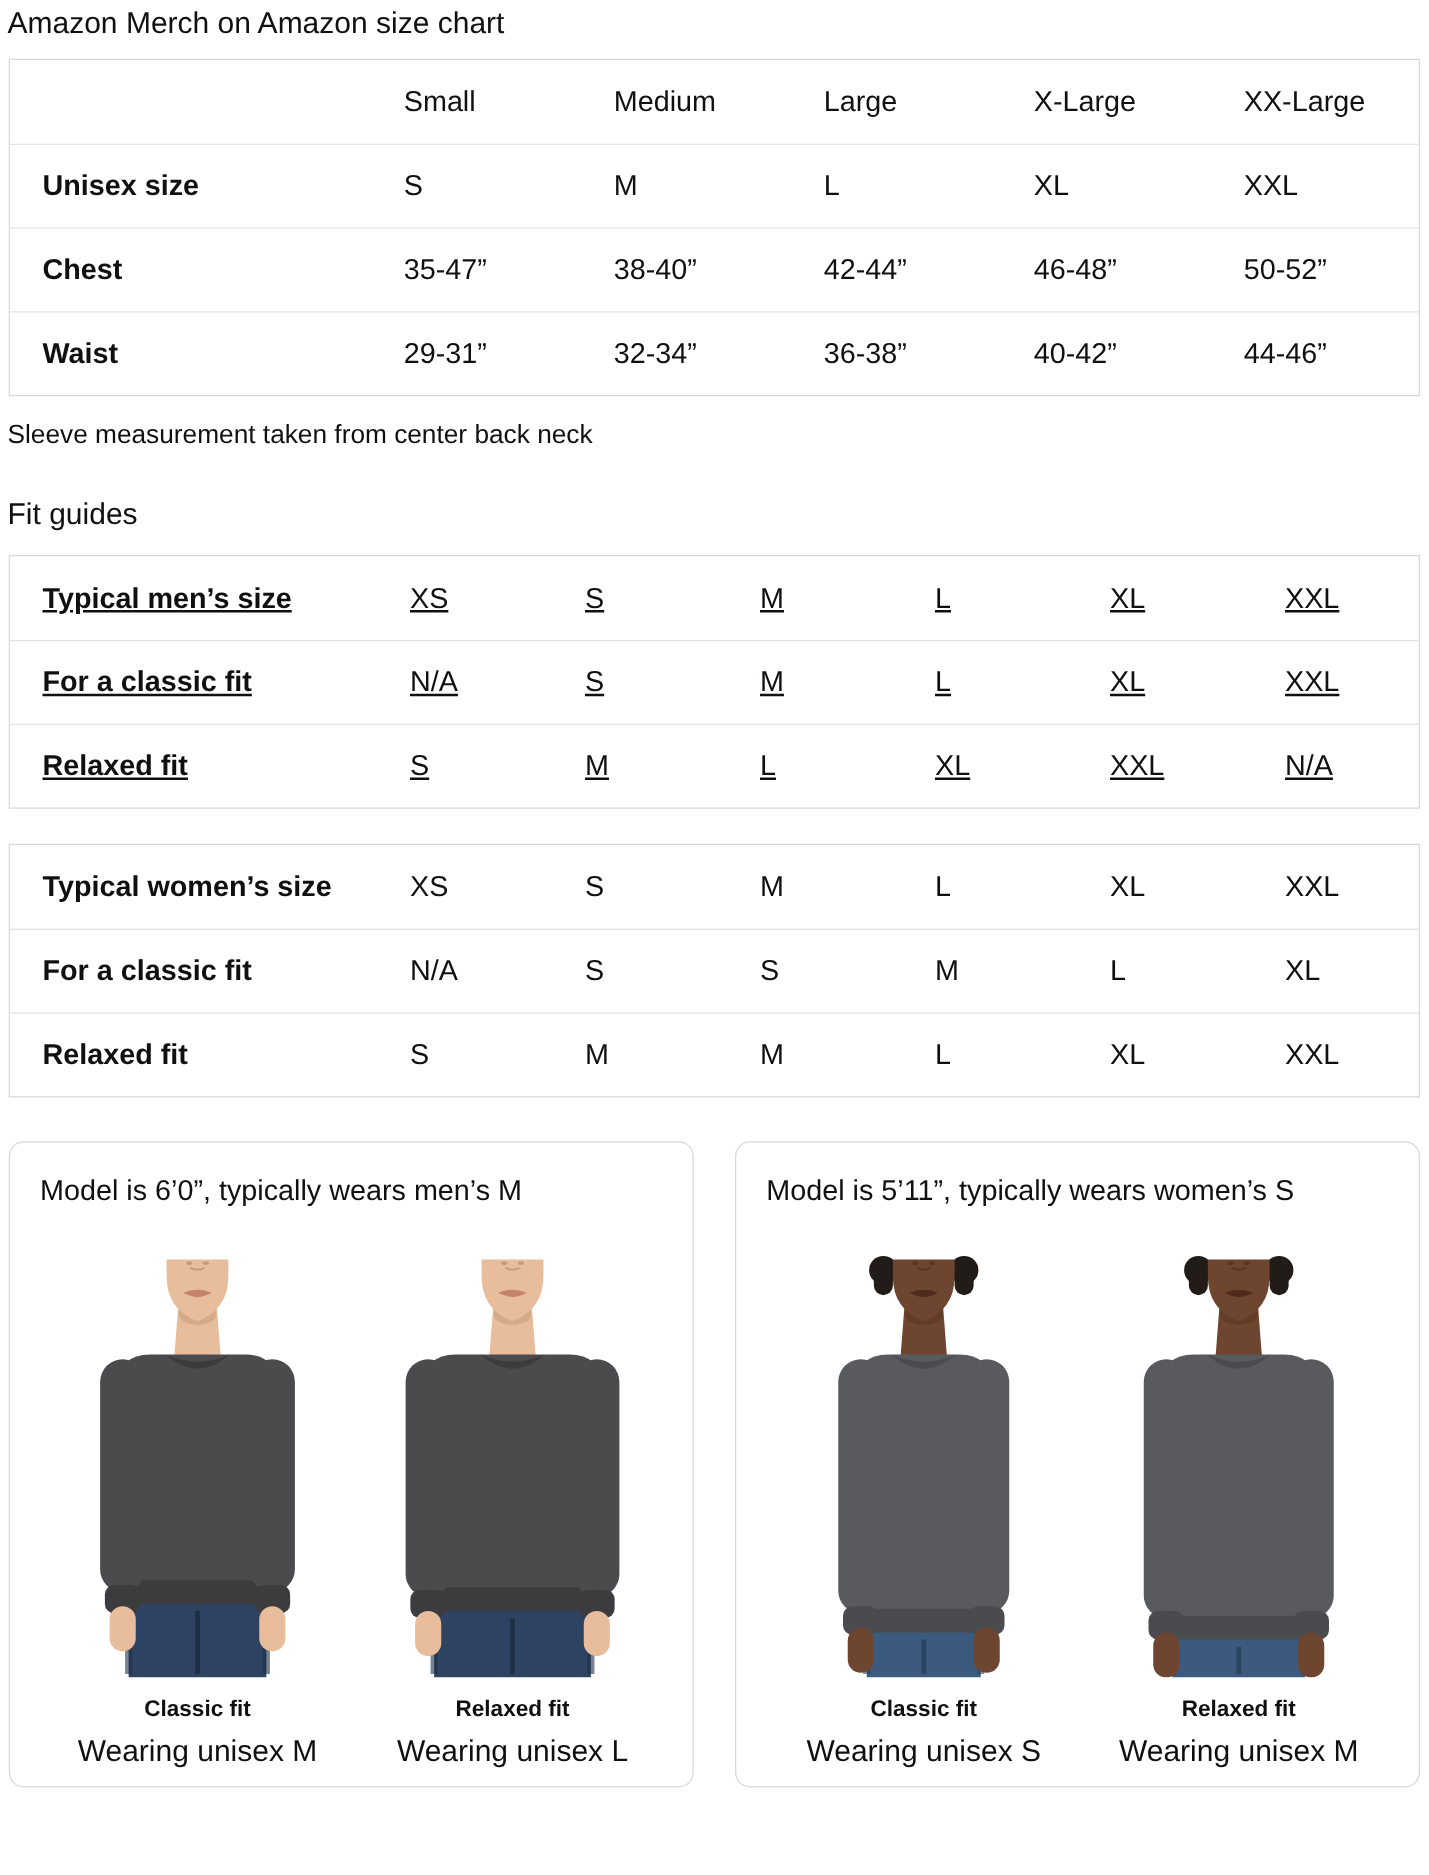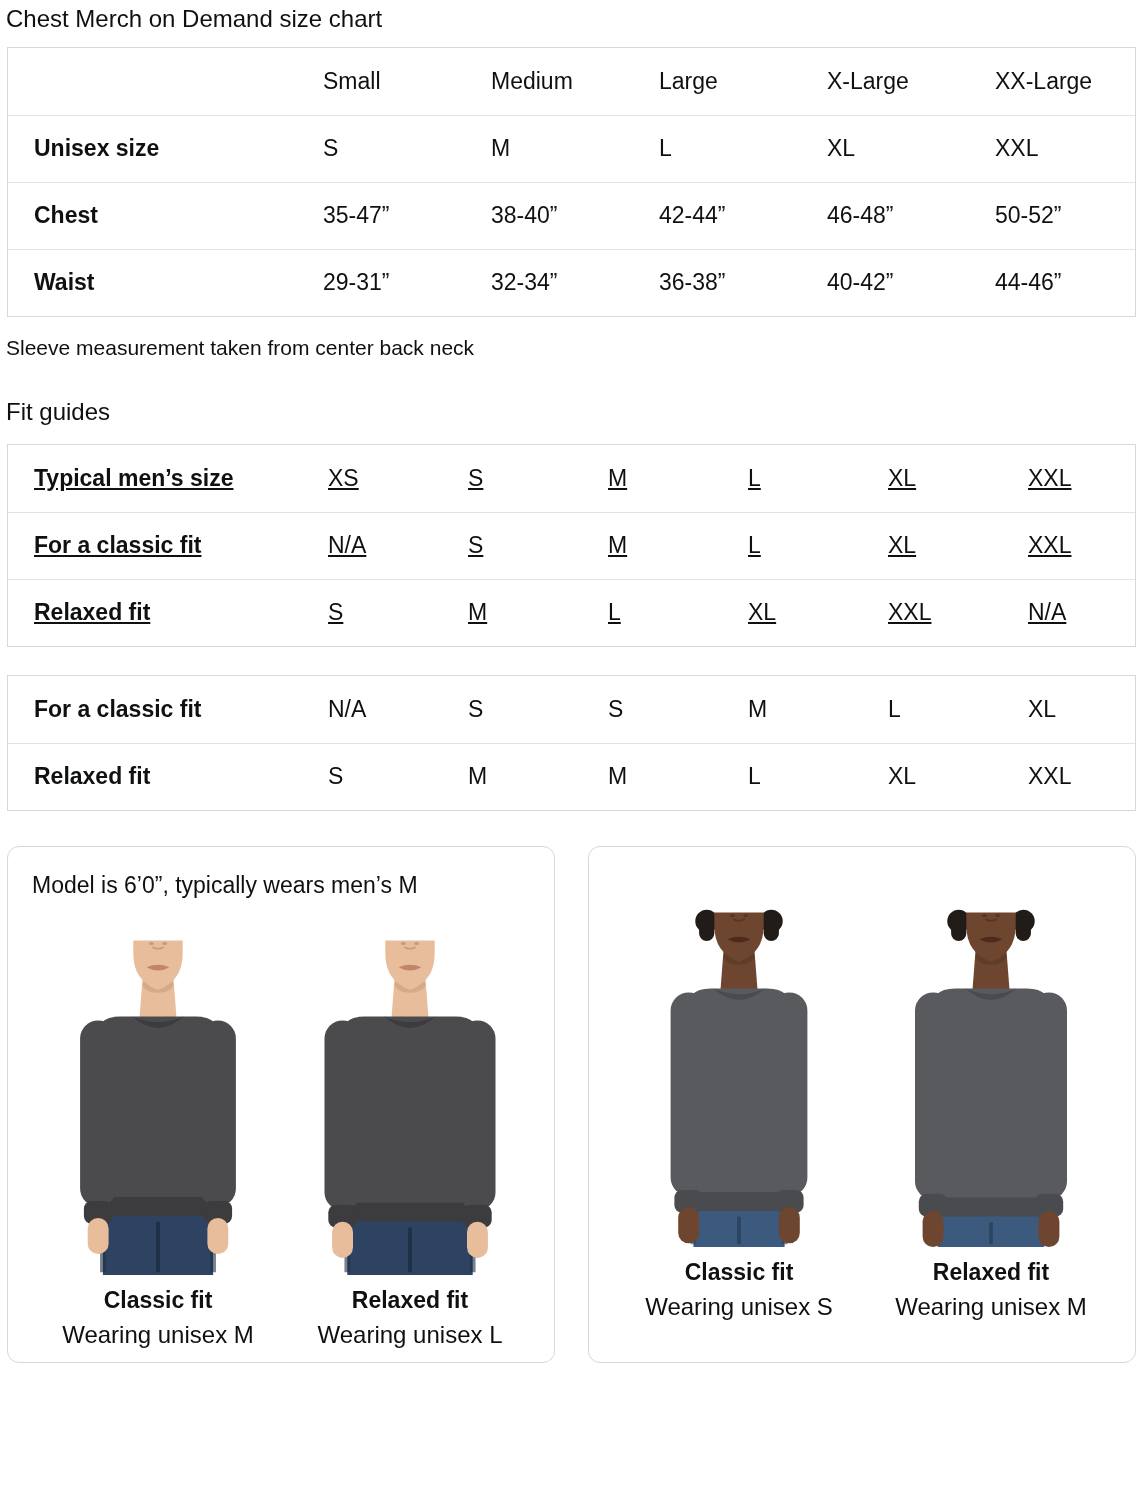--- a/index.html
+++ b/index.html
@@ -40,29 +40,29 @@
   .model-card {
     flex:1; height:517px;
     border:1px solid #d5d9d9; border-radius:12px;
     padding:24px 18px 24px 24px; background:#fff;
   }
   .model-card-title { font-size:23px; font-weight:400; line-height:28px; }
   .figures { display:flex; margin-top:24px; }
   .figure { flex:1; display:flex; flex-direction:column; align-items:center; }
   .photo { width:228px; height:352px; }
   .photo svg { display:block; width:100%; height:100%; }
-  .fit-name { font-size:23px; font-weight:700; margin-top:12px; line-height:26px; }
+  .fit-name { font-size:18px; font-weight:700; margin-top:12px; line-height:26px; }
   .wearing { font-size:24px; font-weight:400; margin-top:9px; line-height:26px; }
 </style>
 </head>
 <body>
 
 <div class="page">
 
-  <h1 class="page-title">Chest Merch on Demand size chart</h1>
+  <h1 class="page-title">Amazon Merch on Amazon size chart</h1>
 
   <div class="tbl-wrap">
     <table>
       <colgroup>
           <col style="width:315px">
           <col style="width:168px">
           <col style="width:168px">
           <col style="width:168px">
           <col style="width:168px">
           <col style="width:141px">
@@ -156,20 +156,29 @@
       <colgroup>
           <col style="width:320px">
           <col style="width:140px">
           <col style="width:140px">
           <col style="width:140px">
           <col style="width:140px">
           <col style="width:140px">
           <col style="width:108px">
         </colgroup>
       <tbody>
+          <tr>
+        <td class="lbl">Typical women’s size</td>
+        <td>XS</td>
+        <td>S</td>
+        <td>M</td>
+        <td>L</td>
+        <td>XL</td>
+        <td>XXL</td>
+      </tr>
       <tr>
         <td class="lbl">For a classic fit</td>
         <td>N/A</td>
         <td>S</td>
         <td>S</td>
         <td>M</td>
         <td>L</td>
         <td>XL</td>
       </tr>
       <tr>
@@ -243,20 +252,21 @@
     <rect x="180" y="296" width="22" height="38" rx="11" fill="#e7bd9c"></rect>
   </svg>
             </div>
           <div class="fit-name">Relaxed fit</div>
           <div class="wearing">Wearing unisex L</div>
         </div>
       </div>
     </div>
 
     <div class="model-card">
+      <div class="model-card-title">Model is 5’11”, typically wears women’s S</div>
       <div class="figures">
         <div class="figure">
           <div class="photo">
               <svg viewBox="0 0 240 352" preserveAspectRatio="xMidYMax meet">
 
     <rect x="78" y="0" width="16" height="30" rx="8" fill="#221c18"></rect>
     <rect x="146" y="0" width="16" height="30" rx="8" fill="#221c18"></rect>
     <circle cx="86" cy="9" r="12" fill="#221c18"></circle>
     <circle cx="154" cy="9" r="12" fill="#221c18"></circle>
     <path d="M104,36 L136,36 L140,88 L100,88 Z" fill="#6e452f"></path>

